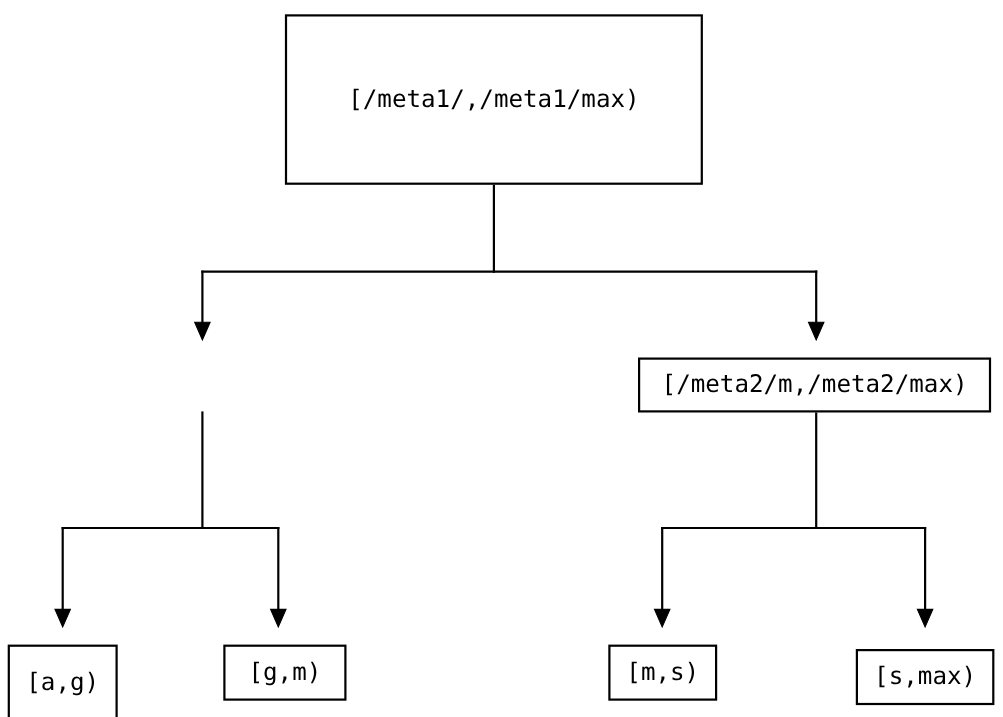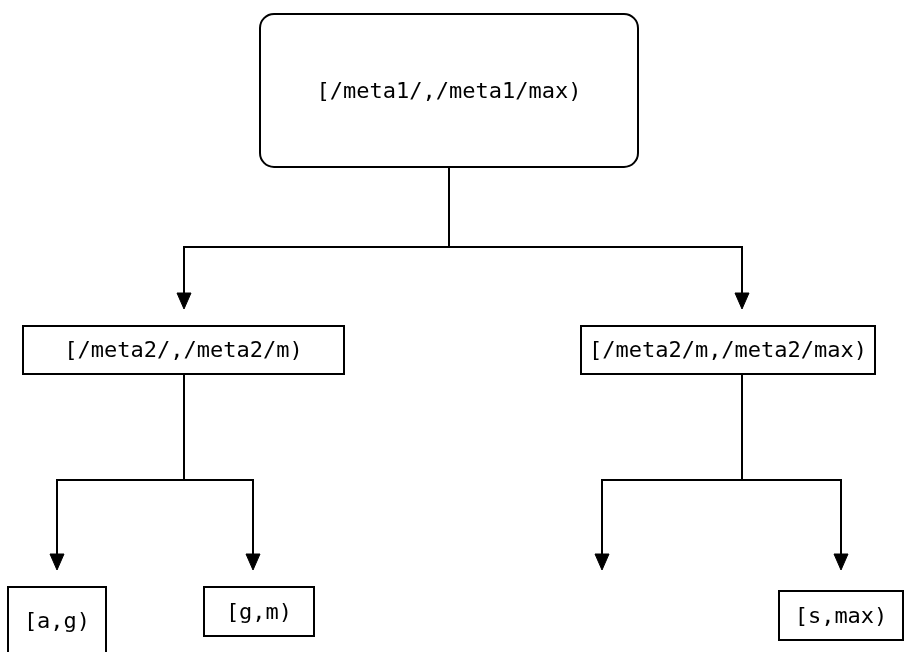--- a/index.html
+++ b/index.html
@@ -33,23 +33,23 @@
     position: absolute;
     border: 2px solid #000000;
     background: #ffffff;
     display: flex;
     align-items: center;
     justify-content: center;
     font-size: 22px;
     line-height: 1;
     white-space: nowrap;
   }
-  .node-root      { left: 259px; top: 13px;  width: 380px; height: 155px; border-radius: 15px; }
+  .node-root      { left: 259px; top: 13px;  width: 380px; height: 155px; }
   .node-mid-left  { left: 22px;  top: 325px; width: 323px; height: 50px; }
-  .node-mid-right { left: 580px; top: 325px; width: 296px; height: 50px; }
+  .node-mid-right { left: 580px; top: 325px; width: 321px; height: 50px; }
   .node-leaf-ag   { left: 7px;   top: 586px; width: 100px; height: 69px; }
   .node-leaf-gm   { left: 203px; top: 586px; width: 112px;  height: 51px; }
   .node-leaf-ms   { left: 553px; top: 586px; width: 99px;  height: 51px; }
   .node-leaf-smax { left: 778px; top: 590px; width: 126px; height: 51px; }
 </style>
 </head>
 <body>
 
 <div class="stage">
 
@@ -80,34 +80,34 @@
       <path d="M841 480 L841 554"></path>
       <polygon points="595,554 609,554 602,570"></polygon>
       <polygon points="834,554 848,554 841,570"></polygon>
     </g>
   </svg>
 
   <div class="node node-root">
     <span>[/meta1/,/meta1/max)</span>
   </div>
 
-  <div class="node node-mid-left">
-    <span>[/meta2/,/meta2/m)</span>
-  </div>
 
   <div class="node node-mid-right">
     <span>[/meta2/m,/meta2/max)</span>
   </div>
 
   <div class="node node-leaf-ag">
     <span>[a,g)</span>
   </div>
 
   <div class="node node-leaf-gm">
     <span>[g,m)</span>
   </div>
 
+  <div class="node node-leaf-ms">
+    <span>[m,s)</span>
+  </div>
 
   <div class="node node-leaf-smax">
     <span>[s,max)</span>
   </div>
 
 </div>
 
 </body></html>

